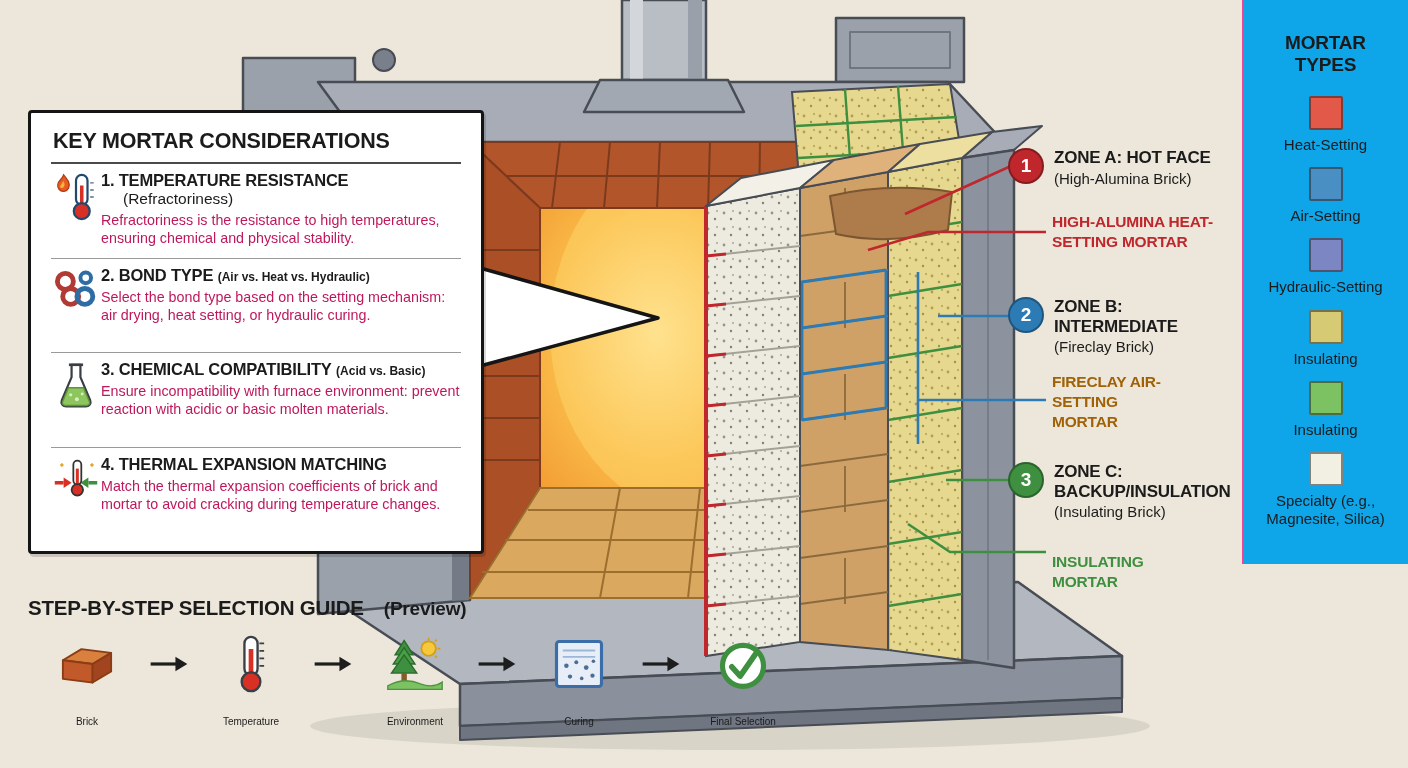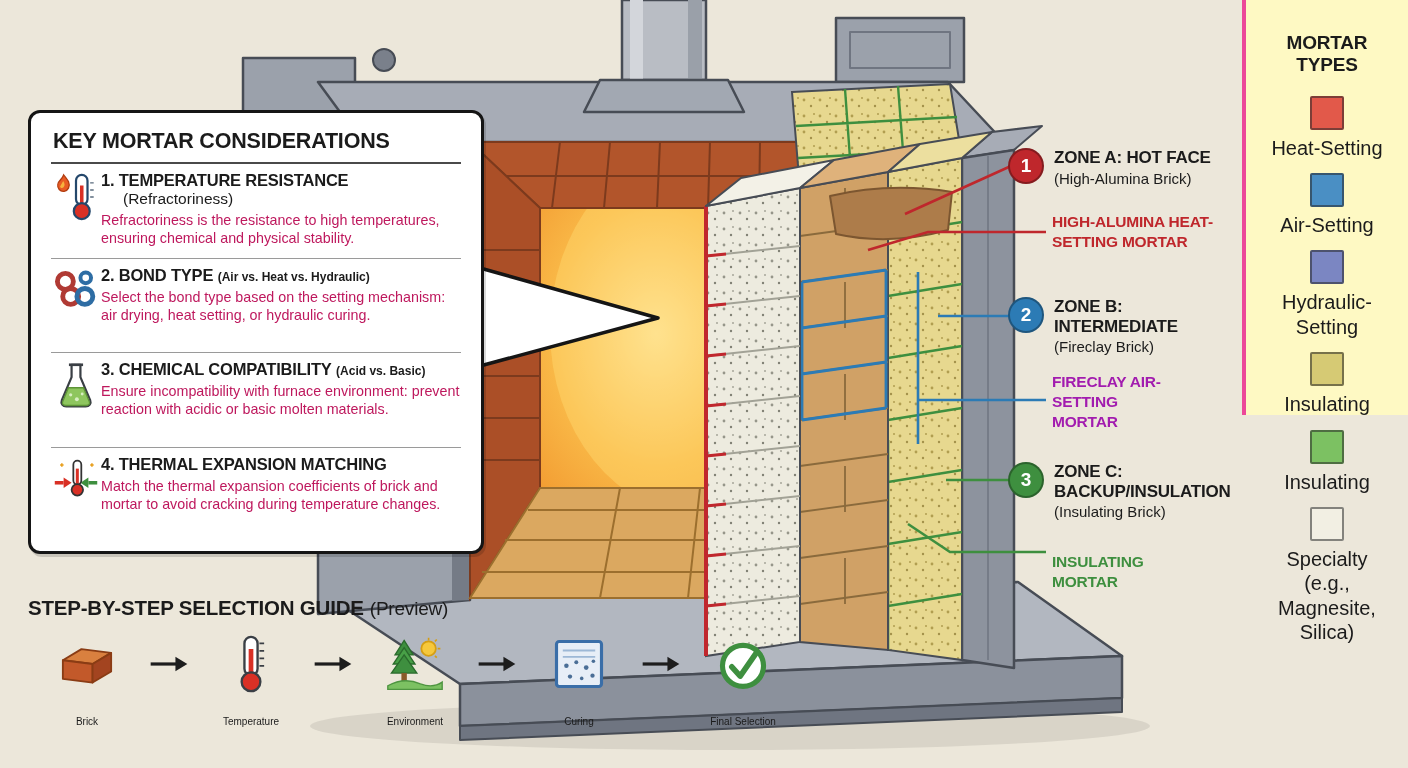--- a/index.html
+++ b/index.html
@@ -2,52 +2,52 @@
 <html><head>
 <meta charset="utf-8">
 <style>
   html,body{margin:0;padding:0;background:#ece7da;font-family:"Liberation Sans",sans-serif;color:#1b1b1b;}
   .stage{position:relative;width:1408px;height:768px;overflow:hidden;background:#ece7da;}
   .art{position:absolute;left:0;top:0;z-index:1;}
 
   
   .tail{position:absolute;left:476px;top:262px;z-index:2;}
   .callout{position:absolute;left:28px;top:110px;width:456px;height:444px;box-sizing:border-box;
-    background:#fff;border:3px solid #151515;border-radius:12px;padding:12px 20px 10px;z-index:3;
+    background:#fff;border:3px solid #151515;border-radius:4px;padding:12px 20px 10px;z-index:3;
     display:flex;flex-direction:column;box-shadow:2px 3px 0 rgba(0,0,0,.15);}
   .callout-title{font-size:21.5px;font-weight:700;letter-spacing:-.2px;padding:4px 2px 8px;border-bottom:2px solid #4a4a4a;}
   .c-item{flex:1;display:flex;align-items:flex-start;padding:7px 0;border-bottom:1.5px solid #9a9a9a;}
   .c-item:last-child{border-bottom:none;}
   .c-icon{flex:0 0 50px;display:flex;justify-content:center;}
   .c-text{flex:1;min-width:0;}
   .c-heading{font-weight:700;font-size:16.5px;letter-spacing:-.2px;}
   .c-qualifier{font-size:15.5px;padding-left:22px;}
   .c-qualifier-inline{font-size:12px;font-weight:700;}
   .c-body{font-size:14.3px;line-height:1.28;margin-top:3px;color:#be185d;}
 
   
   .zone{position:absolute;display:flex;gap:10px;z-index:4;}
   .zone-num{width:36px;height:36px;border-radius:50%;color:#fff;font-weight:700;font-size:19px;
     display:flex;align-items:center;justify-content:center;border:2px solid rgba(0,0,0,.3);box-sizing:border-box;flex:0 0 36px;}
   .zone-title{font-size:17px;font-weight:700;line-height:1.15;letter-spacing:-.2px;}
   .zone-sub{font-size:15px;line-height:1.2;margin-top:2px;}
   .mortar-label{position:absolute;font-weight:700;font-size:15.5px;line-height:1.28;letter-spacing:-.2px;z-index:4;}
 
   
-  .legend{position:absolute;left:1242px;top:0;width:166px;height:415px;background:#fef9c3;z-index:5;
-    border-left:4px solid #ec4899;box-sizing:border-box;}
+  .legend{position:absolute;left:1242px;top:0;width:166px;height:564px;background:#0ea5e9;z-index:5;
+    border-left:1px solid #ec4899;box-sizing:border-box;}
   .legend-title{text-align:center;font-size:19px;font-weight:700;line-height:1.15;margin:32px 28px 20px;letter-spacing:-.2px;}
   .legend-item{text-align:center;margin-bottom:13px;}
   .swatch{width:34px;height:34px;margin:0 auto 6px;border:2px solid rgba(40,40,40,.55);border-radius:2px;box-sizing:border-box;}
-  .legend-label{font-size:20px;line-height:1.22;padding:0 20px;}
+  .legend-label{font-size:15px;line-height:1.22;padding:0 20px;}
 
   
   .guide{position:absolute;left:28px;top:596px;width:800px;z-index:4;}
   .guide-title{font-size:20.5px;font-weight:700;letter-spacing:-.2px;}
-  .guide-title .preview{font-weight:400;font-size:19px;margin-left:6px;}
+  .guide-title .preview{font-weight:700;font-size:19px;margin-left:20px;}
   .steps{display:flex;margin-top:12px;align-items:flex-start;}
   .step{width:118px;text-align:center;}
   .step-icon{height:64px;display:flex;align-items:center;justify-content:center;}
   .step-label{margin-top:20px;font-size:10px;}
   .arrow-cell{width:46px;height:64px;display:flex;align-items:center;justify-content:center;}
 </style>
 </head>
 <body>
 
 <div class="stage">
@@ -248,21 +248,21 @@
   </div>
   <div class="mortar-label" style="left: 1052px; top: 212px; width: 190px; color: rgb(191, 39, 44);">HIGH-ALUMINA HEAT-SETTING MORTAR</div>
 
   <div class="zone" style="left:1008px;top:297px">
     <div class="zone-num" style="background: rgb(44, 123, 181);">2</div>
     <div class="zone-text" style="width:150px">
       <div class="zone-title">ZONE B: INTERMEDIATE</div>
       <div class="zone-sub">(Fireclay Brick)</div>
     </div>
   </div>
-  <div class="mortar-label" style="left: 1052px; top: 372px; width: 130px; color: #a21caf;">FIRECLAY AIR-SETTING MORTAR</div>
+  <div class="mortar-label" style="left: 1052px; top: 372px; width: 130px; color: #a16207;">FIRECLAY AIR-SETTING MORTAR</div>
 
   <div class="zone" style="left:1008px;top:462px">
     <div class="zone-num" style="background: rgb(62, 143, 63);">3</div>
     <div class="zone-text" style="width:185px">
       <div class="zone-title">ZONE C: BACKUP/INSULATION</div>
       <div class="zone-sub">(Insulating Brick)</div>
     </div>
   </div>
   <div class="mortar-label" style="left: 1052px; top: 552px; width: 130px; color: rgb(62, 143, 63);">INSULATING MORTAR</div>
 

